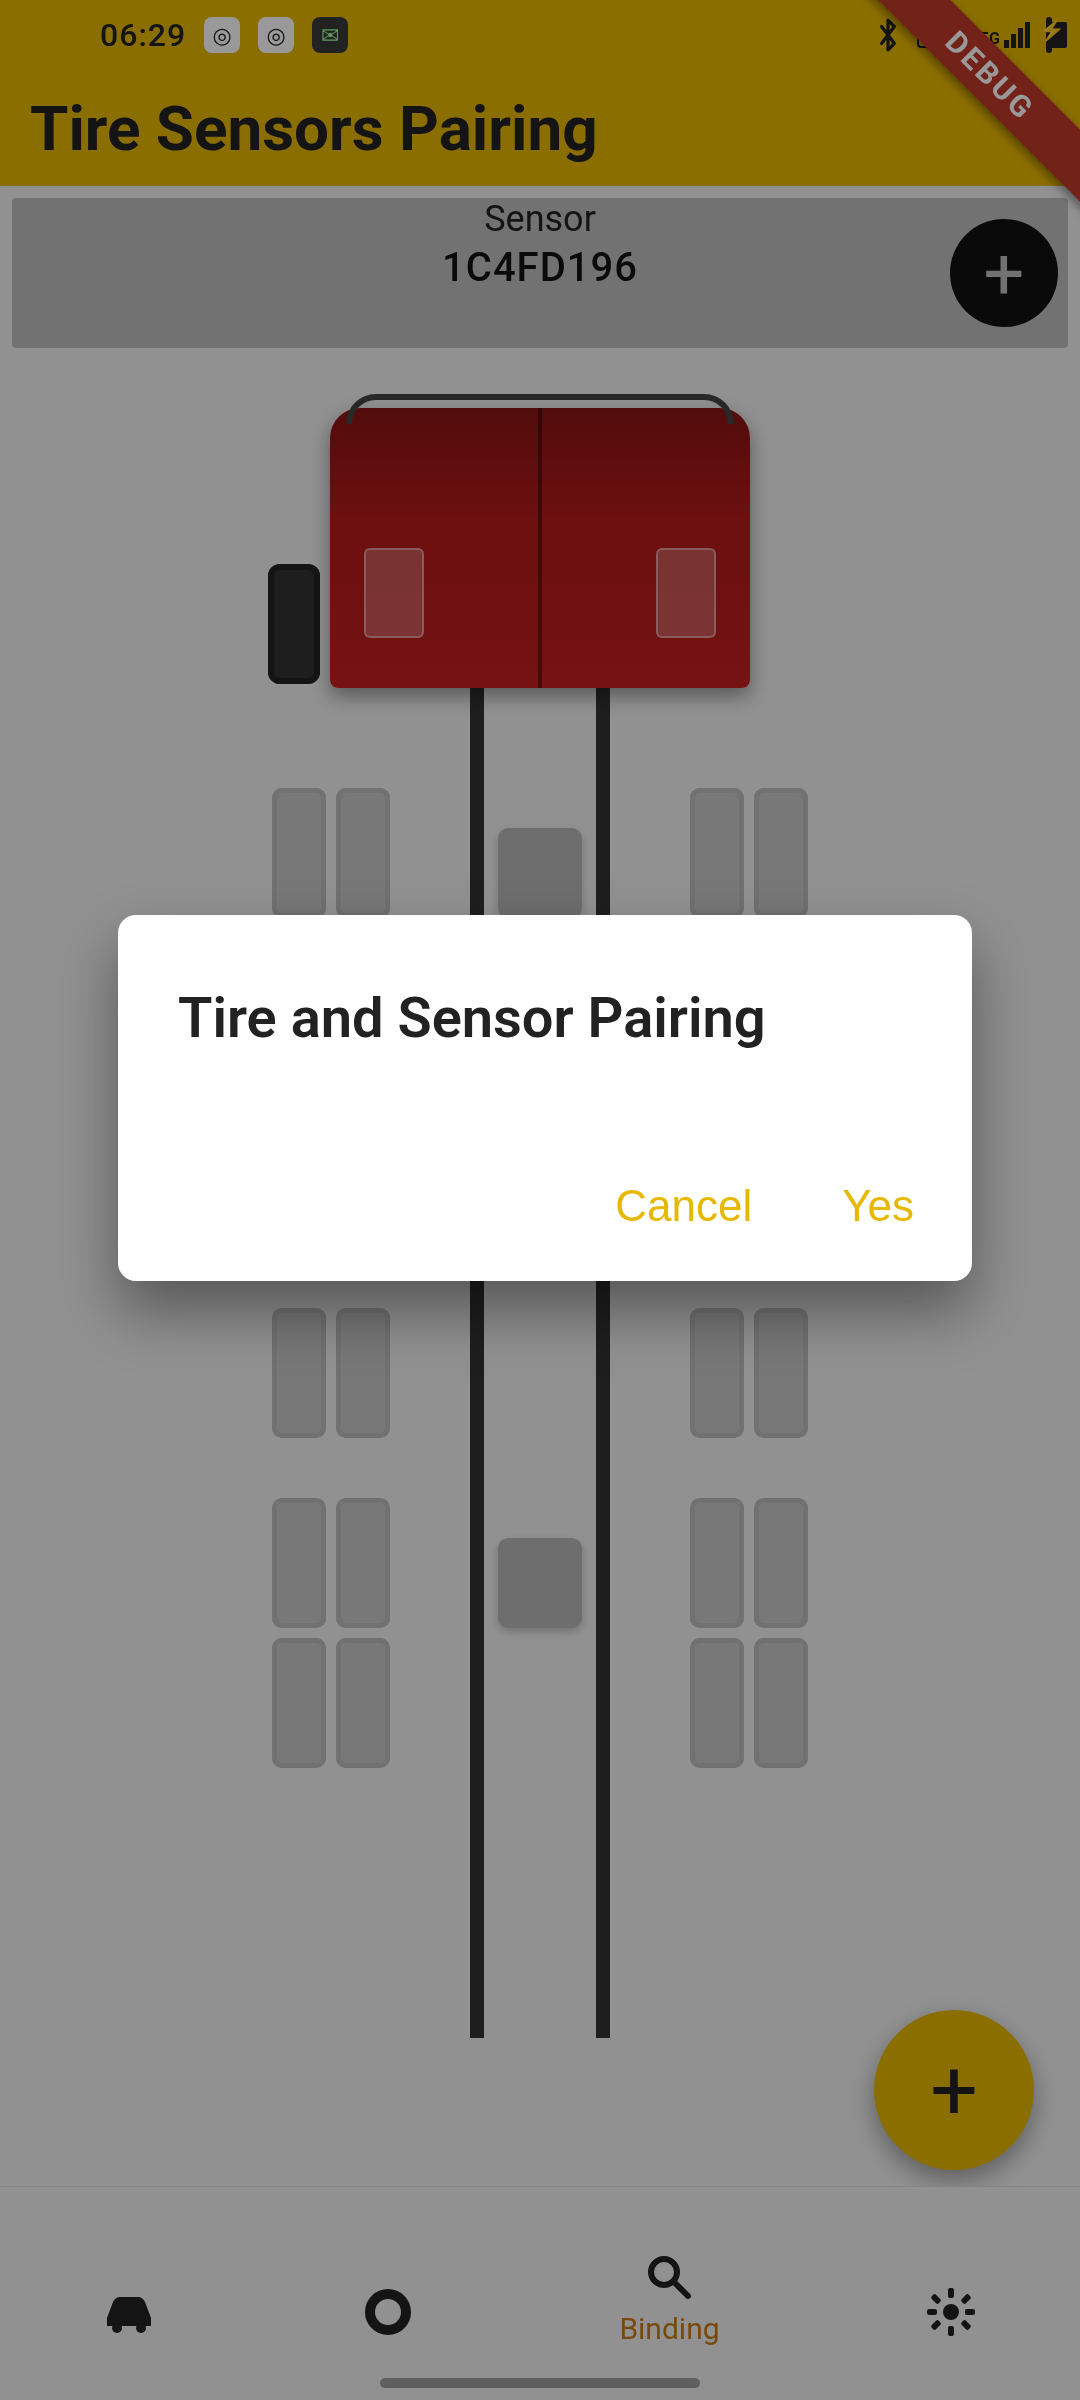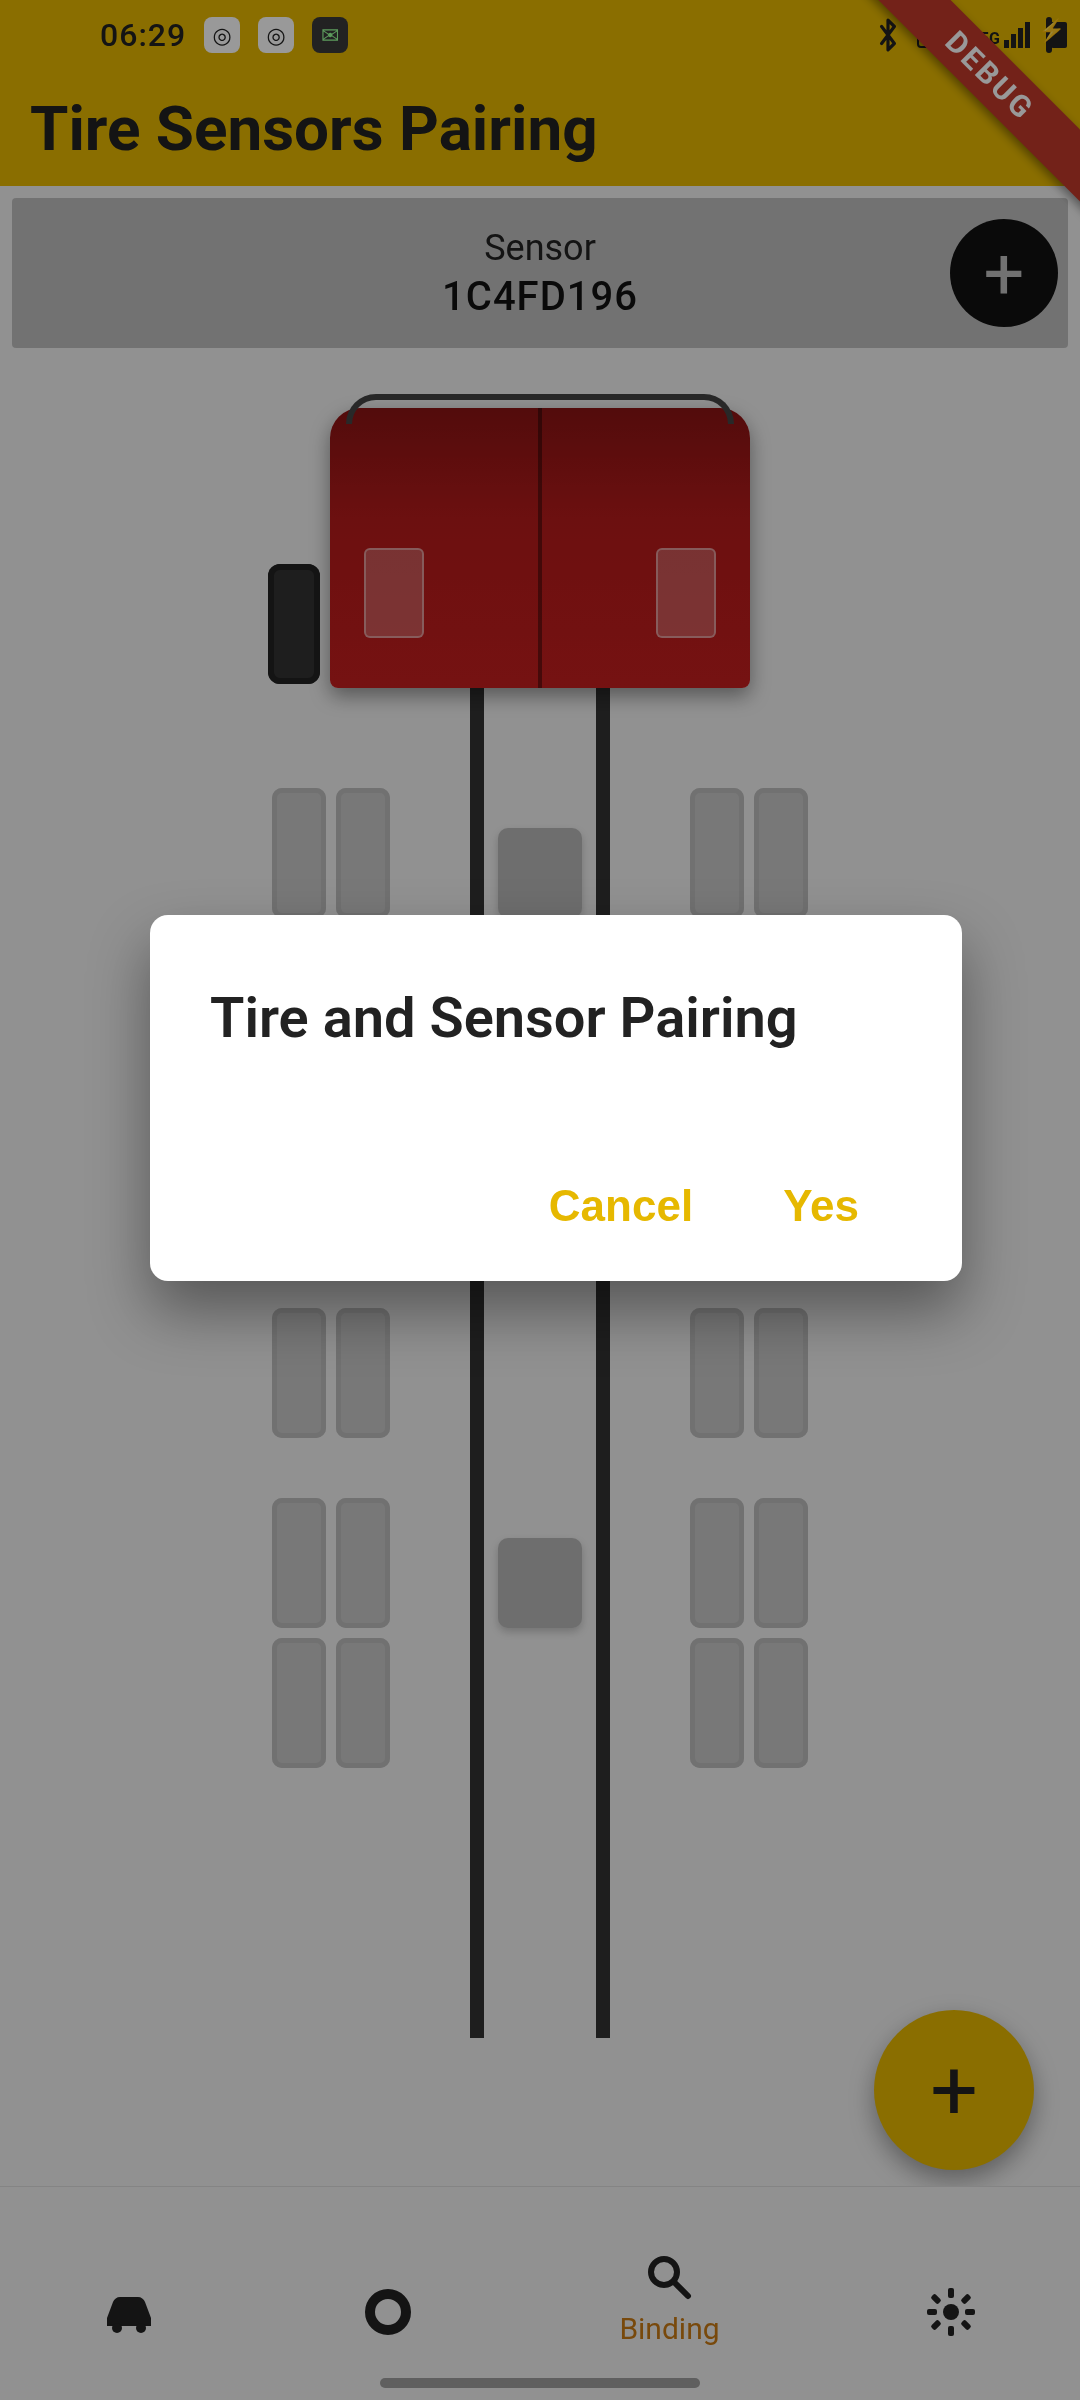--- a/index.html
+++ b/index.html
@@ -47,21 +47,21 @@
   }
 
   
   .app-bar { height: 116px; background: #e6b800; display: flex; align-items: center; padding: 0 30px; }
   .app-bar-title { font-size: 62px; font-weight: 700; color: #222; }
 
   
   .info-row { display: flex; gap: 16px; padding: 12px 12px 0 12px; }
   .card {
     flex: 1; background: #bfbfbf; border-radius: 4px; height: 150px;
-    display: flex; align-items: center; justify-content: center; position: relative;
+    display: flex; align-items: flex-start; justify-content: center; position: relative;
   }
   .card-inner { text-align: center; }
   .card-label { font-size: 36px; color: #222; }
   .card-value { font-size: 40px; font-weight: 500; color: #111; margin-top: 4px; letter-spacing: 1px; }
   .plus-circle {
     width: 108px; height: 108px; border-radius: 50%; background: #111; color: #bfbfbf;
     display: flex; align-items: center; justify-content: center; font-size: 72px;
     position: absolute; right: 10px; top: 50%; transform: translateY(-50%);
   }
 
@@ -126,29 +126,28 @@
   .nav-handle {
     position:absolute; bottom:12px; left:50%; transform:translateX(-50%);
     width:320px; height:10px; background:#9e9e9e; border-radius:5px;
   }
 
   
   .scrim {
     position:absolute; inset:0; background:rgba(0,0,0,.40);
   }
   .dialog {
-    position:absolute; left:118px; right:118px; top:915px;
-    background:#fff; border-radius:18px; padding:70px 93px 50px 60px;
+    position:absolute; left:118px; right:108px; top:915px;
+    background:#fff; border-radius:18px; padding:70px 48px 50px 60px;
     box-shadow: 0 30px 60px rgba(0,0,0,.4);
-    margin-left: 32px;
   }
   .dialog-title { font-size:56px; font-weight:600; color:#222; margin-bottom:54px; }
   .dialog-body { font-size:44px; color:#222; line-height:1.3; white-space:pre-line; }
   .dialog-actions { display:flex; justify-content:flex-end; gap:90px; margin-top:130px; padding-right:10px; }
-  .dialog-btn { font-size:44px; font-weight:700; color:#e6b800; background:none; border:none; }
+  .dialog-btn { font-size:44px; font-weight:400; color:#e6b800; background:none; border:none; }
 
   svg { display:block; }
 </style>
 </head>
 <body>
 
 <div class="status-bar">
   <div class="status-left">
     <span class="status-time">06:29</span>
     <span class="status-app-icon">◎</span>

